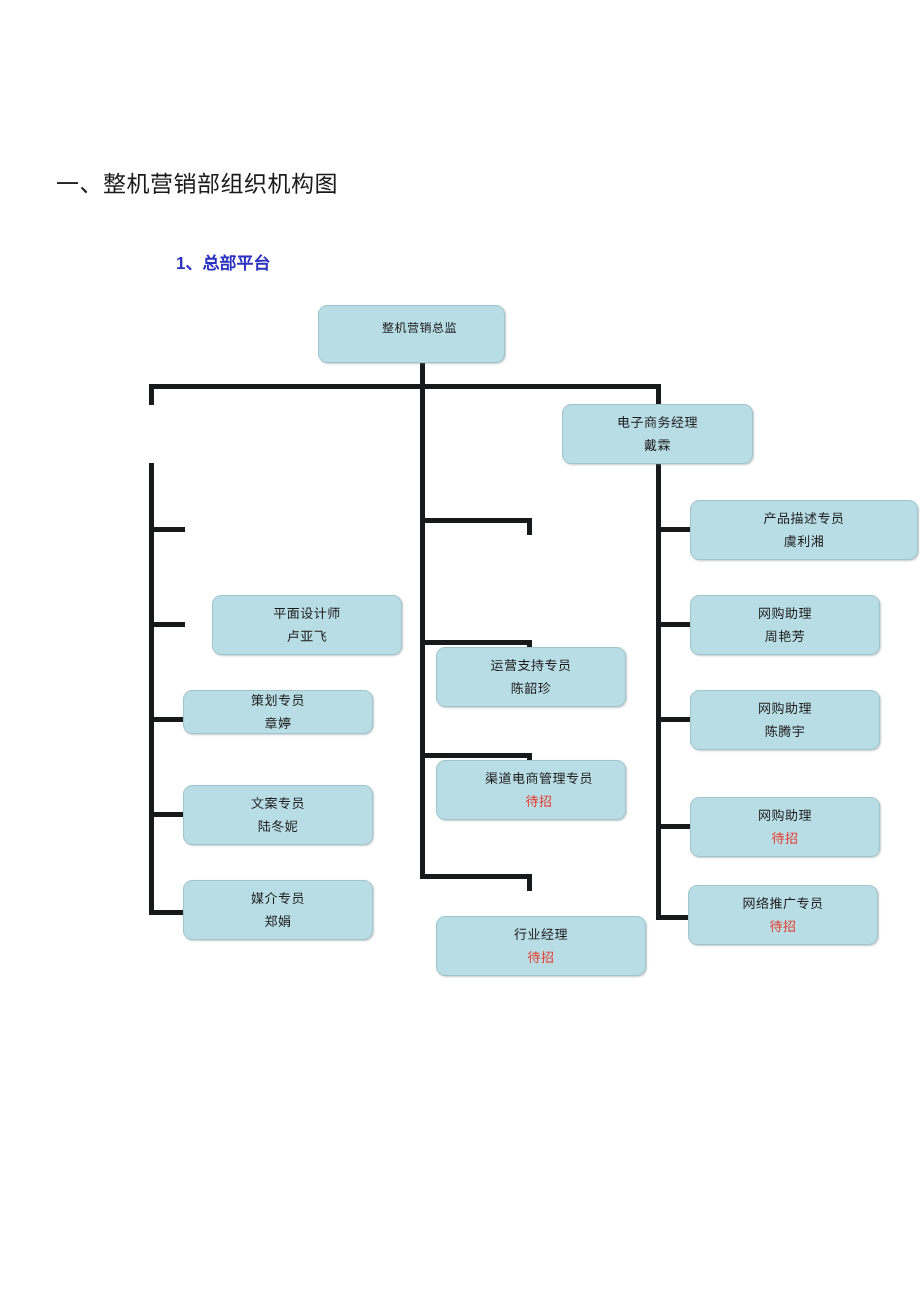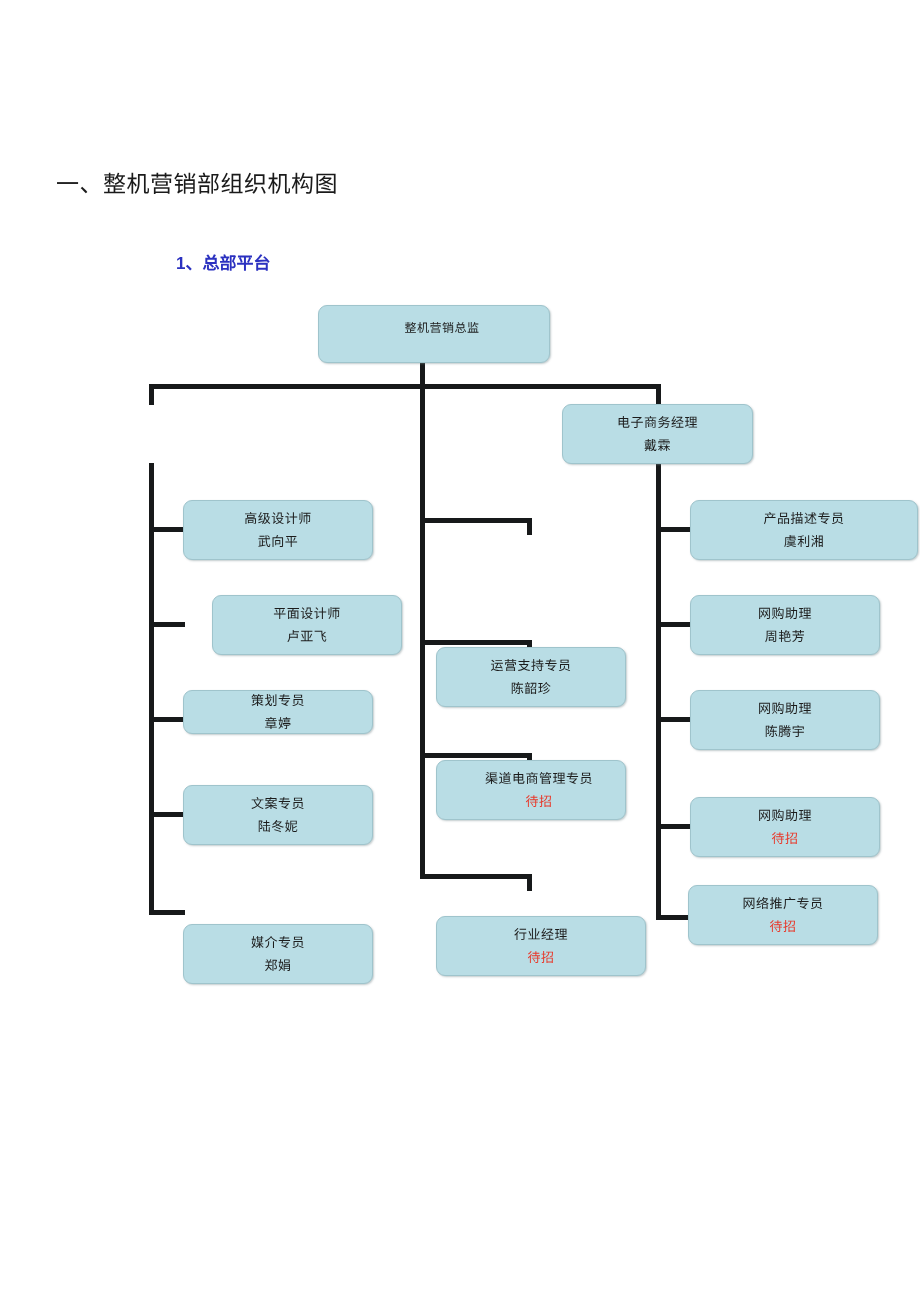--- a/index.html
+++ b/index.html
@@ -158,51 +158,47 @@
     <div class="conn" style="left:420px; top:874px; width:112px; height:5px;"></div>
     <div class="conn" style="left:527px; top:874px; width:5px; height:17px;"></div>
 
     <div class="conn" style="left:656px; top:463px; width:5px; height:457px;"></div>
     <div class="conn" style="left:656px; top:527px; width:36px; height:5px;"></div>
     <div class="conn" style="left:656px; top:622px; width:36px; height:5px;"></div>
     <div class="conn" style="left:656px; top:717px; width:36px; height:5px;"></div>
     <div class="conn" style="left:656px; top:824px; width:36px; height:5px;"></div>
     <div class="conn" style="left:656px; top:915px; width:36px; height:5px;"></div>
 
-    <div class="node root" style="left:318px; top:305px; width:232px; height:58px;padding-left:16px;">
+    <div class="node root" style="left:318px; top:305px; width:187px; height:58px;padding-left:16px;">
       <span class="role">整机营销总监</span>
     </div>
 
 
     <div class="node" style="left:562px; top:404px; width:191px; height:60px;">
       <span class="role">电子商务经理</span>
       <span class="person">戴霖</span>
     </div>
 
-    <div class="node" style="left:183px; top:500px; width:190px; height:60px;">
-      <span class="role">高级设计师</span>
-      <span class="person">武向平</span>
-    </div>
 
     <div class="node" style="left:183px; top:595px; width:190px; height:60px;margin-left:29px;">
       <span class="role">平面设计师</span>
       <span class="person">卢亚飞</span>
     </div>
 
     <div class="node" style="left:183px; top:690px; width:190px; height:44px;">
       <span class="role">策划专员</span>
       <span class="person">章婷</span>
     </div>
 
     <div class="node" style="left:183px; top:785px; width:190px; height:60px;">
       <span class="role">文案专员</span>
       <span class="person">陆冬妮</span>
     </div>
 
-    <div class="node" style="left:183px; top:880px; width:190px; height:60px;margin-top:44px;">
+    <div class="node" style="left:183px; top:880px; width:190px; height:60px;">
       <span class="role">媒介专员</span>
       <span class="person">郑娟</span>
     </div>
 
 
     <div class="node" style="left:436px; top:647px; width:190px; height:60px;">
       <span class="role">运营支持专员</span>
       <span class="person">陈韶珍</span>
     </div>
 

